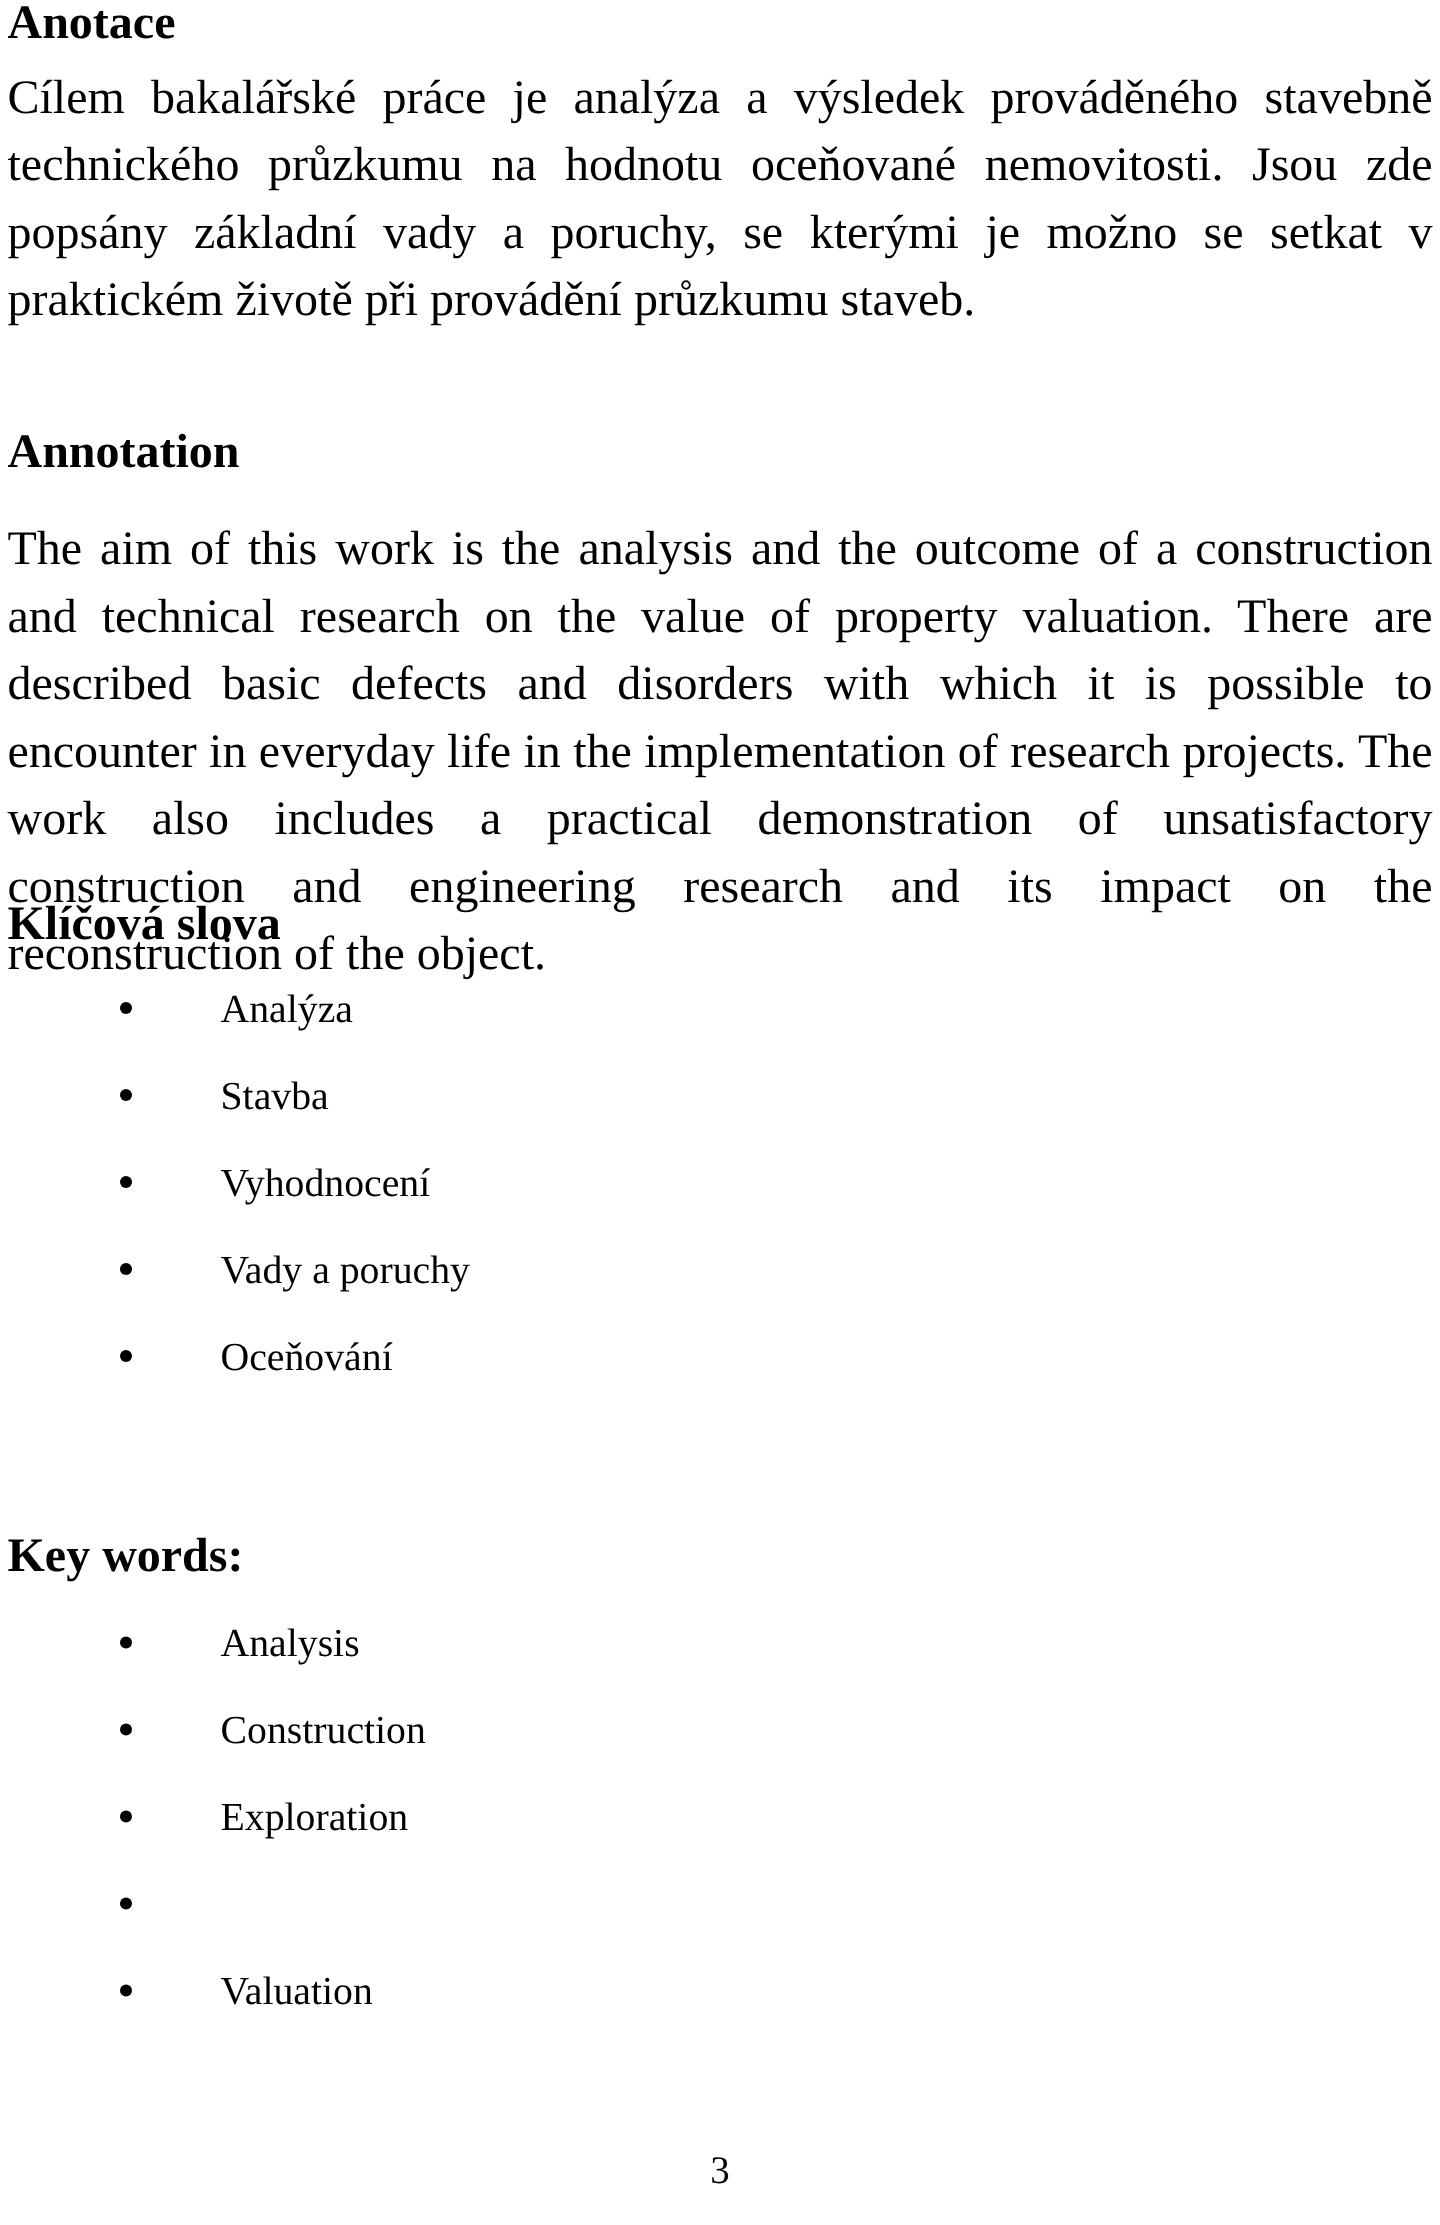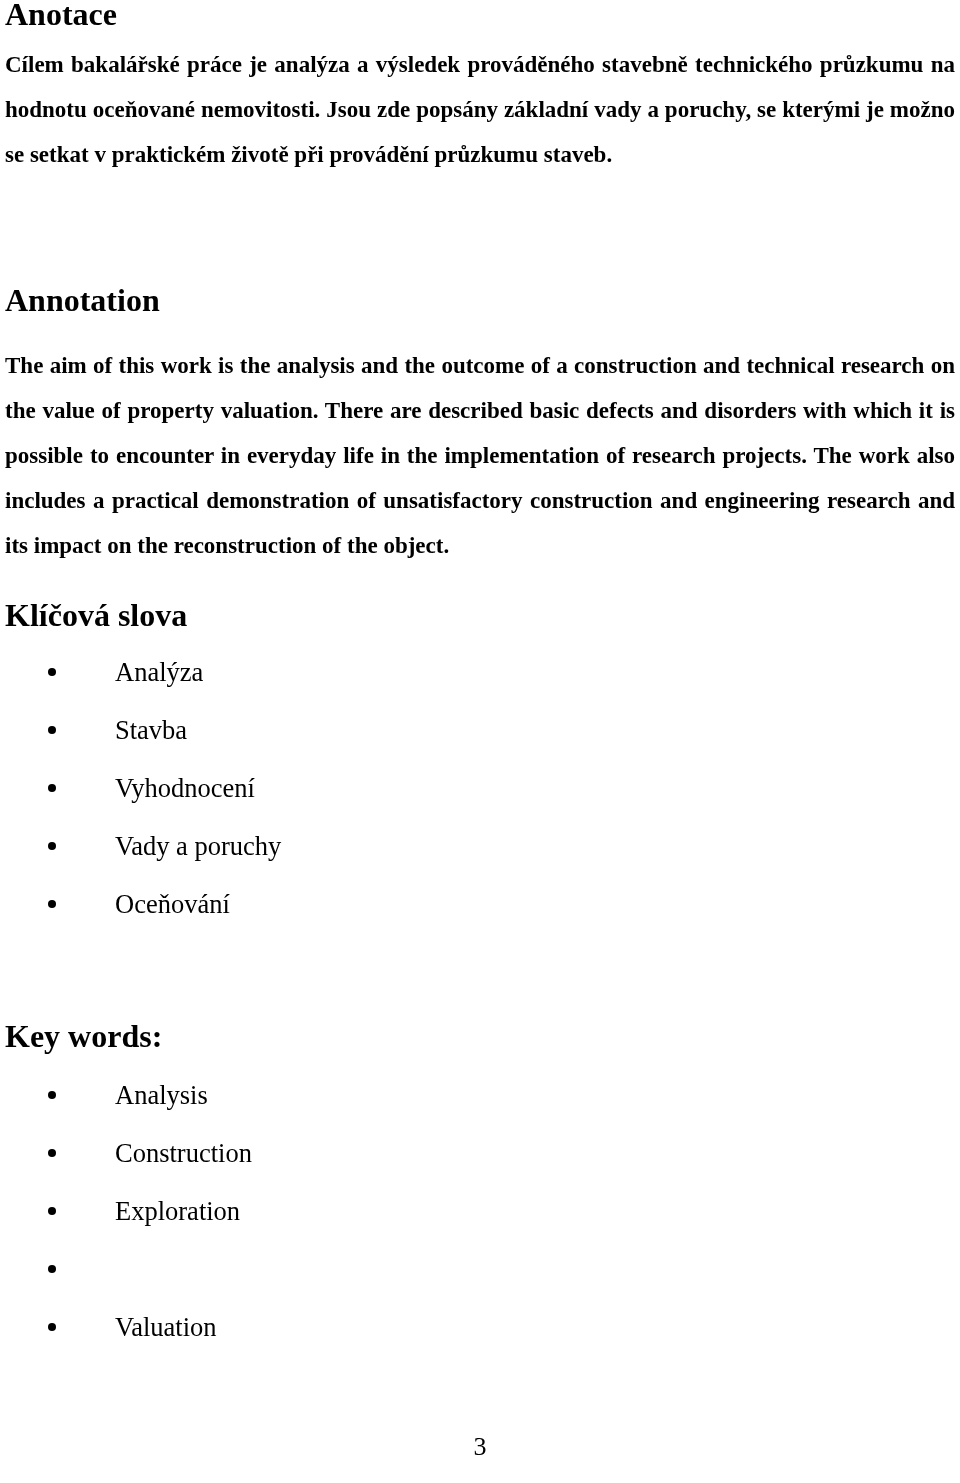--- a/index.html
+++ b/index.html
@@ -56,25 +56,24 @@
     position: absolute;
     left: 5px;
     top: 1018px;
   }
 
   
   .para-block {
     position: absolute;
     left: 5px;
     width: 950px;
-    font-size: 23px;
+    font-size: 32px;
     line-height: 45px;
     text-align: justify;
     text-justify: inter-word;
-    font-weight: bold;
   }
   .para-block p {
     margin: 0;
     padding: 0;
     text-align: justify;
     text-align-last: left;
   }
 
   #para-anotace { top: 42px; }
   #para-annotation { top: 343px; }
@@ -90,20 +89,21 @@
   #list-klicova { top: 655px; }
   #list-keywords { top: 1078px; }
 
   .kw-item {
     position: relative;
     height: 58px;
     line-height: 34px;
     padding-left: 115px;
     font-size: 26.5px;
     white-space: nowrap;
+    margin-left: 32px;
   }
   #list-keywords .kw-item {
     height: 58px;
   }
   .kw-bullet {
     position: absolute;
     left: 48px;
     top: 13px;
     width: 8px;
     height: 8px;

